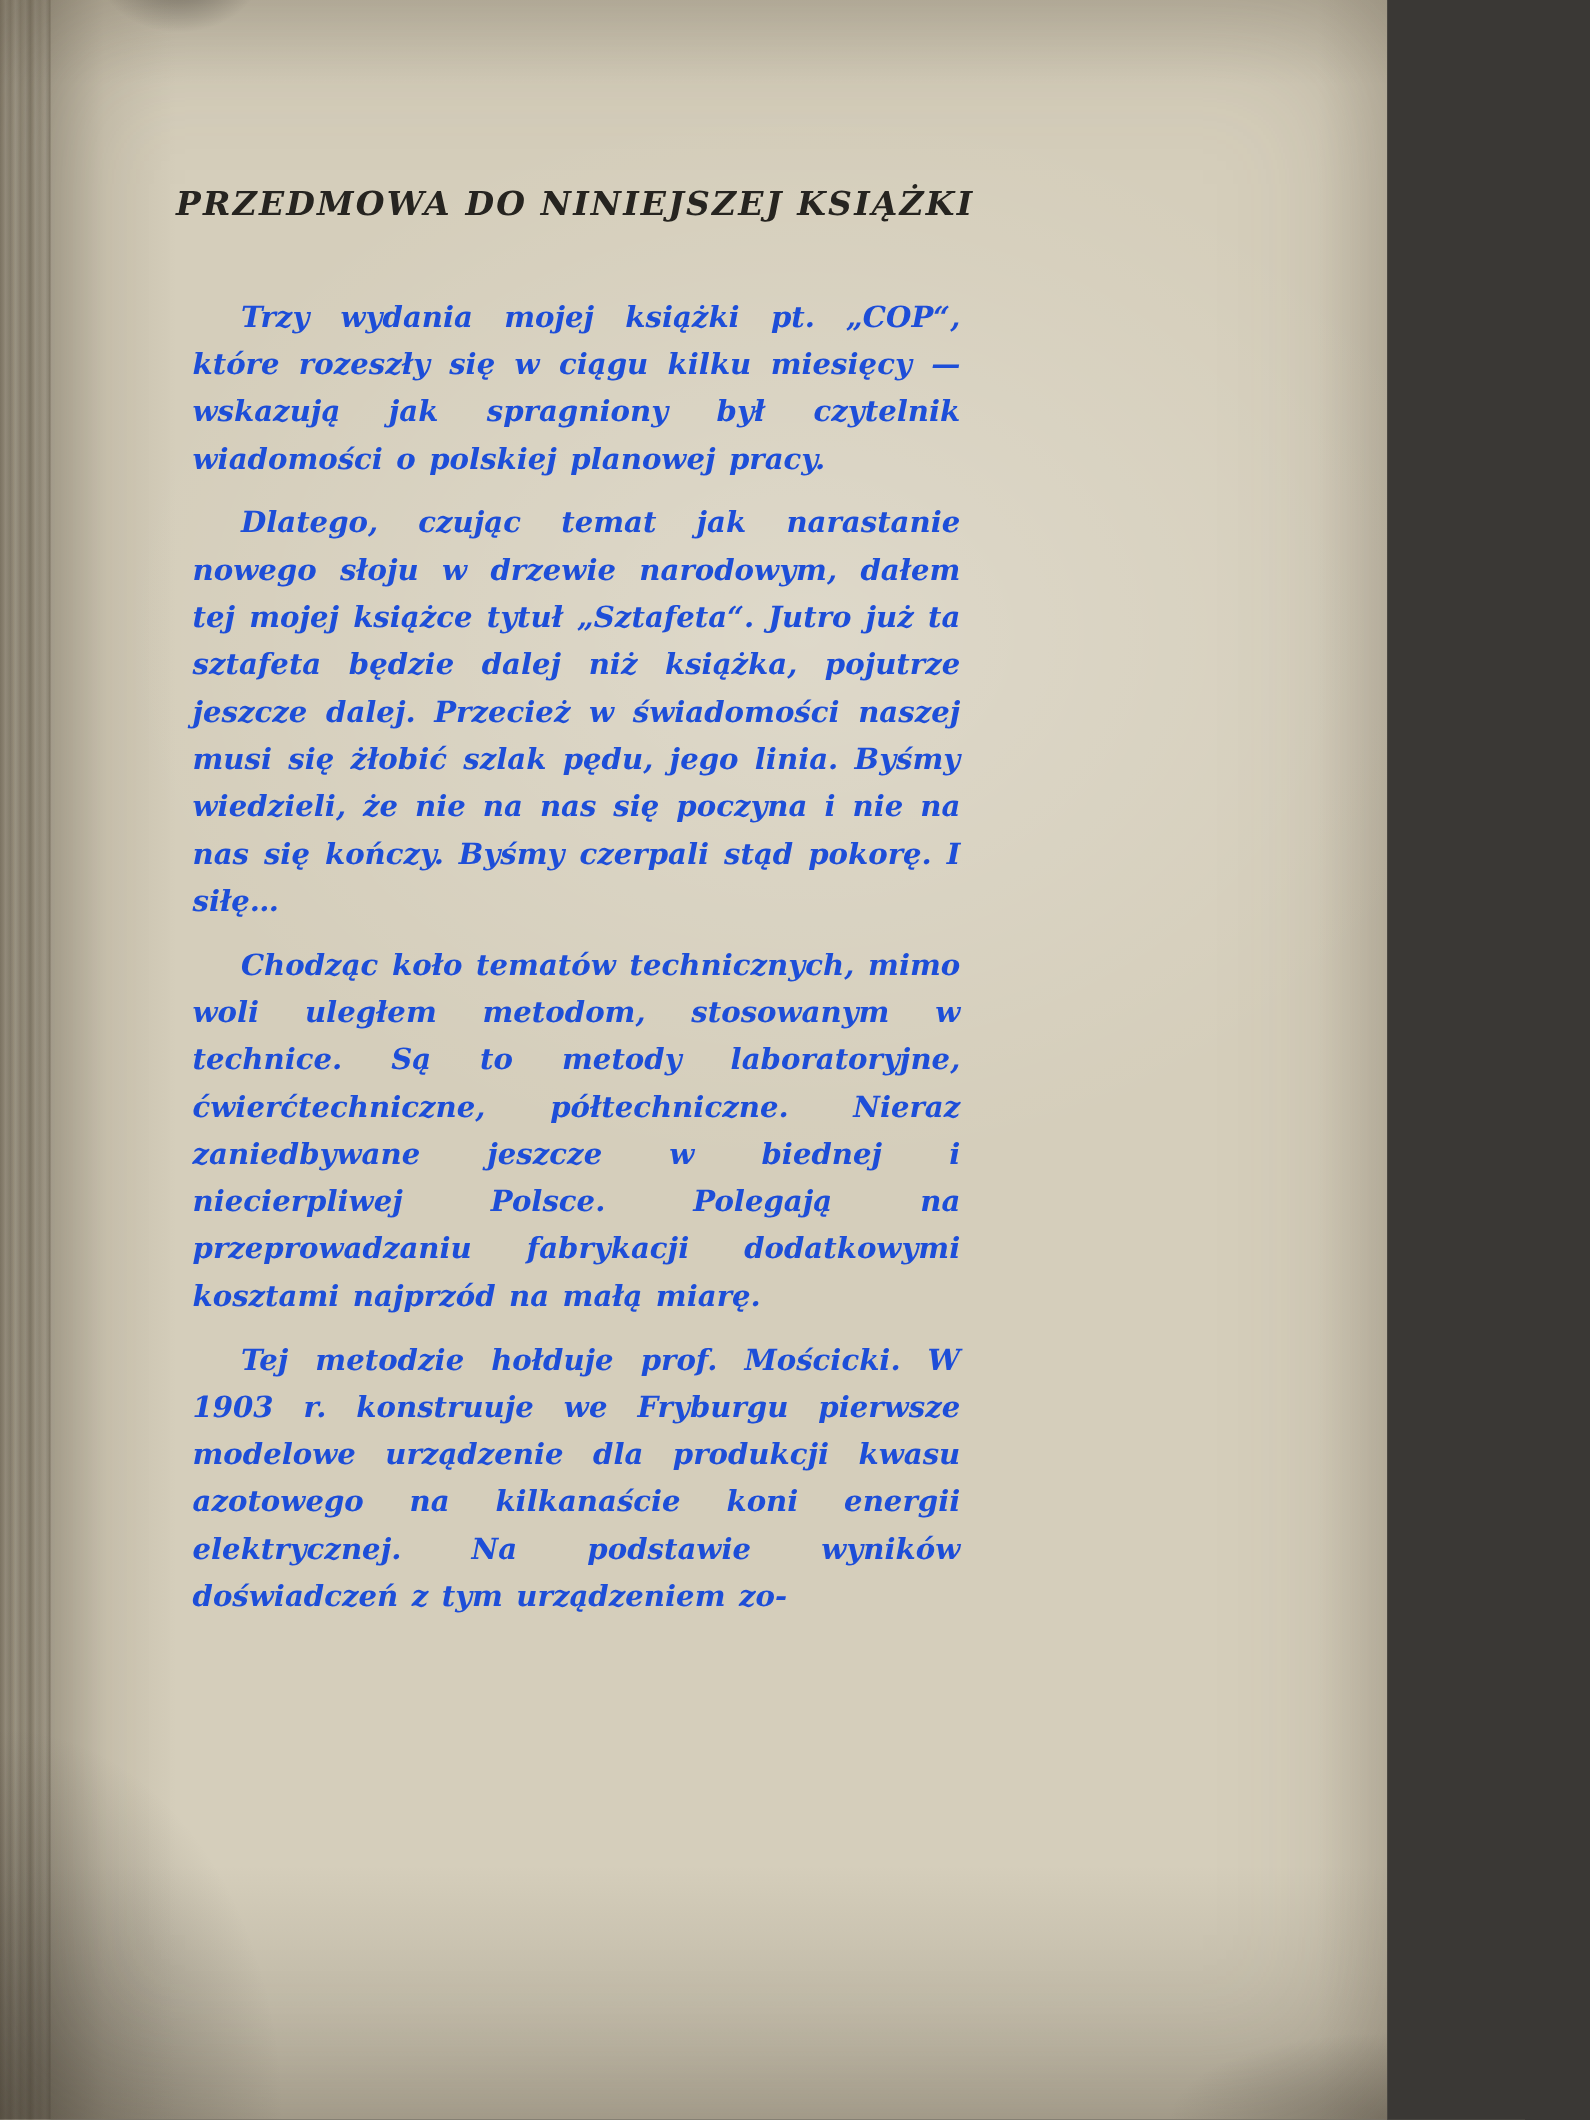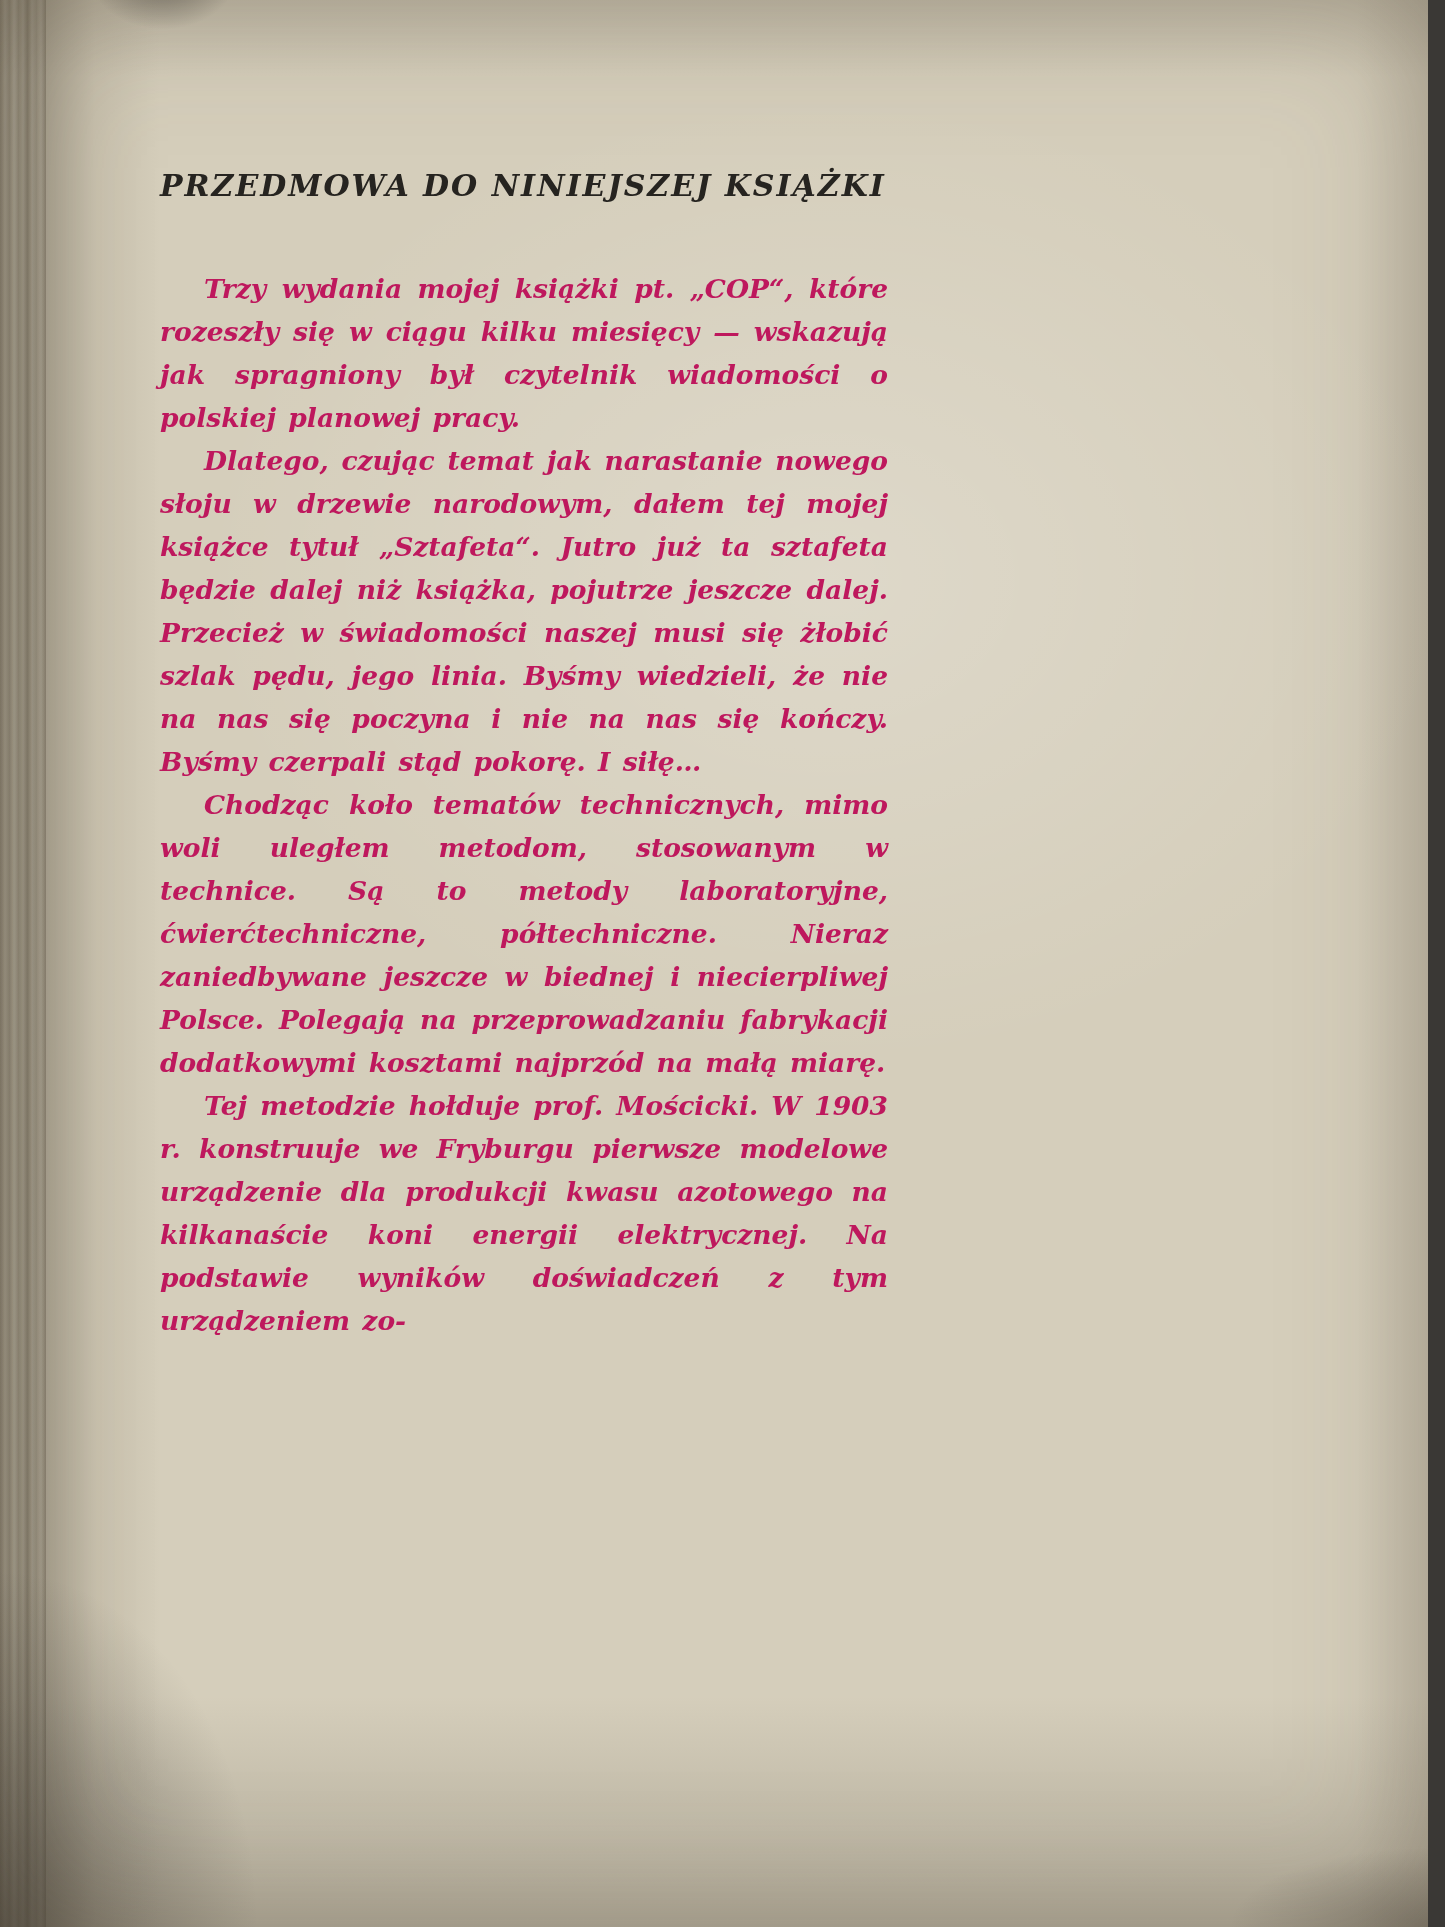--- a/index.html
+++ b/index.html
@@ -1,19 +1,19 @@
 <!DOCTYPE html>
 <html><head>
 <meta charset="utf-8">
 <style>
   html, body { margin: 0; padding: 0; background: #3a3835; }
 
   .photo {
     position: relative;
-    width: 1428px;
+    width: 1261px;
     height: 1927px;
     background: #d5cebb;
     overflow: hidden;
     font-family: "DejaVu Serif", serif;
     text-decoration: underline;
   }
 
   
   .page-edge {
     position: absolute;
@@ -82,29 +82,29 @@
     font-family: "DejaVu Serif", serif;
     font-style: italic;
     font-weight: bold;
     font-size: 30px;
     letter-spacing: 2px;
     white-space: nowrap;
     color: #262420;
   }
 
   .para {
-    margin: 0;
+    margin: 15px;
     font-style: italic;
     font-weight: bold;
     font-size: 26.5px;
     line-height: 43px;
     text-align: justify;
     text-indent: 44px;
     word-spacing: 3px;
-    color: #be185d;
+    color: #1d4ed8;
   }
 </style>
 </head>
 <body>
 
 <div class="photo">
 
   <div class="page-edge"></div>
   <div class="paper-shading"></div>
   <div class="shadow-top-left"></div>

